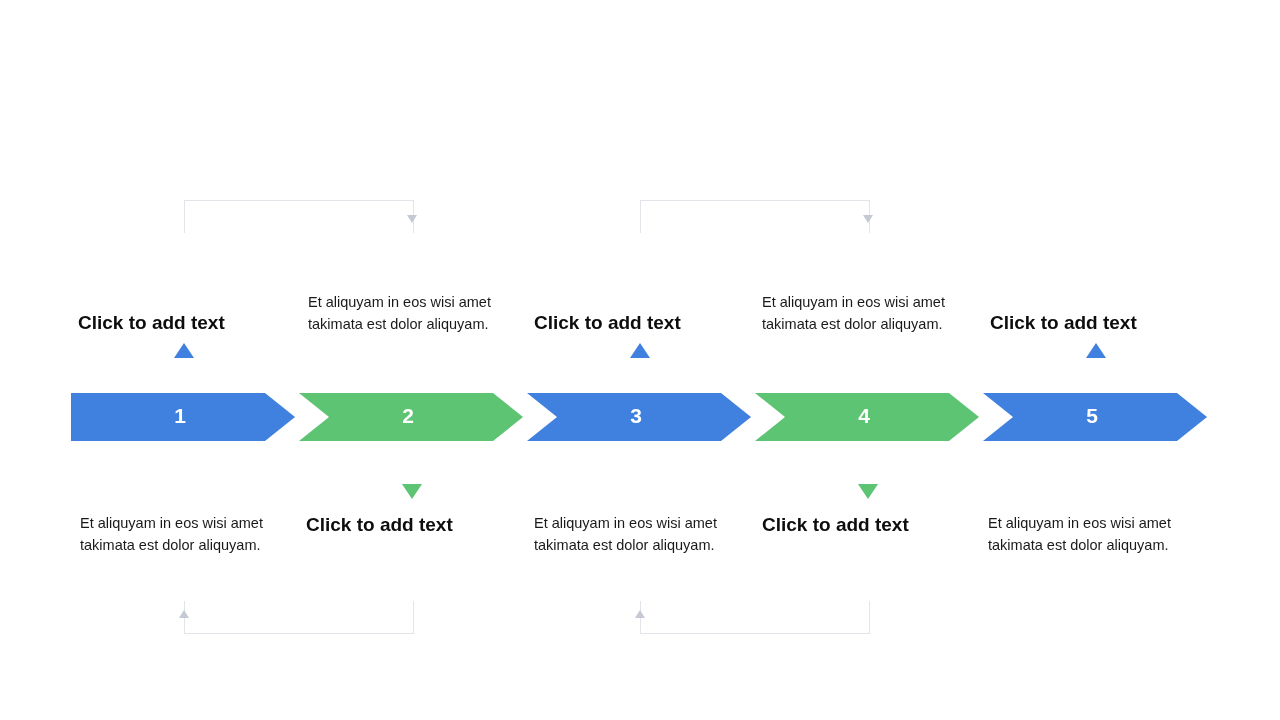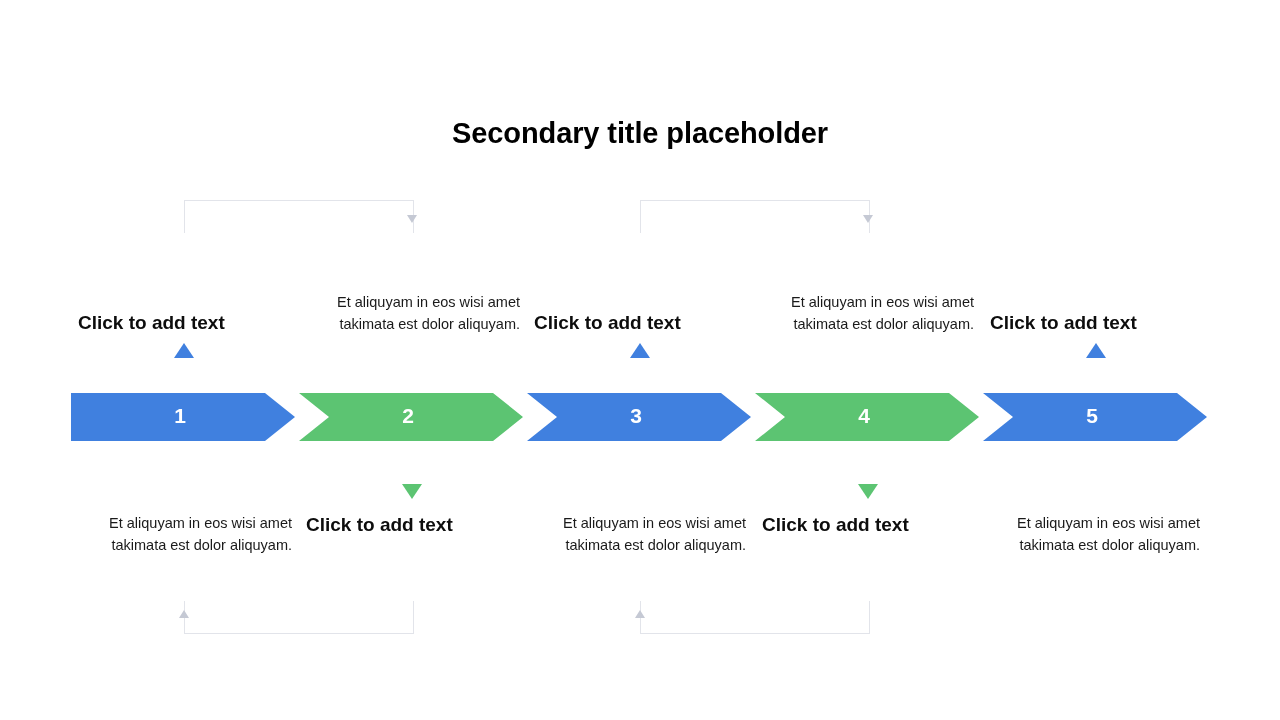--- a/index.html
+++ b/index.html
@@ -98,21 +98,21 @@
     text-align: left;
     line-height: 24px;
     white-space: nowrap;
   }
   .body-text {
     position: absolute;
     font-size: 14.5px;
     font-weight: normal;
     color: #1a1a1a;
     line-height: 22px;
-    text-align: right;
+    text-align: left;
   }
 
   
   .tri {
     position: absolute;
     width: 0;
     height: 0;
     border-left: 10px solid transparent;
     border-right: 10px solid transparent;
   }
@@ -121,21 +121,20 @@
   }
   .tri-down {
     border-top: 15px solid #5cc472;
   }
 </style>
 </head>
 <body>
 
 <div id="slide">
 
-  <div id="slide-title">Secondary title placeholder</div>
 
   <div class="connector connector-top" style="left:184px; top:200px; width:228px;"></div>
   <div class="conn-arrow conn-arrow-down" style="left:407px; top:215px;"></div>
 
   <div class="connector connector-top" style="left:640px; top:200px; width:228px;"></div>
   <div class="conn-arrow conn-arrow-down" style="left:863px; top:215px;"></div>
 
   <div class="cta-text" style="left:78px; top:311px; width:212px;">Click to add text</div>
   <div class="tri tri-up" style="left:174px; top:343px;"></div>
 

